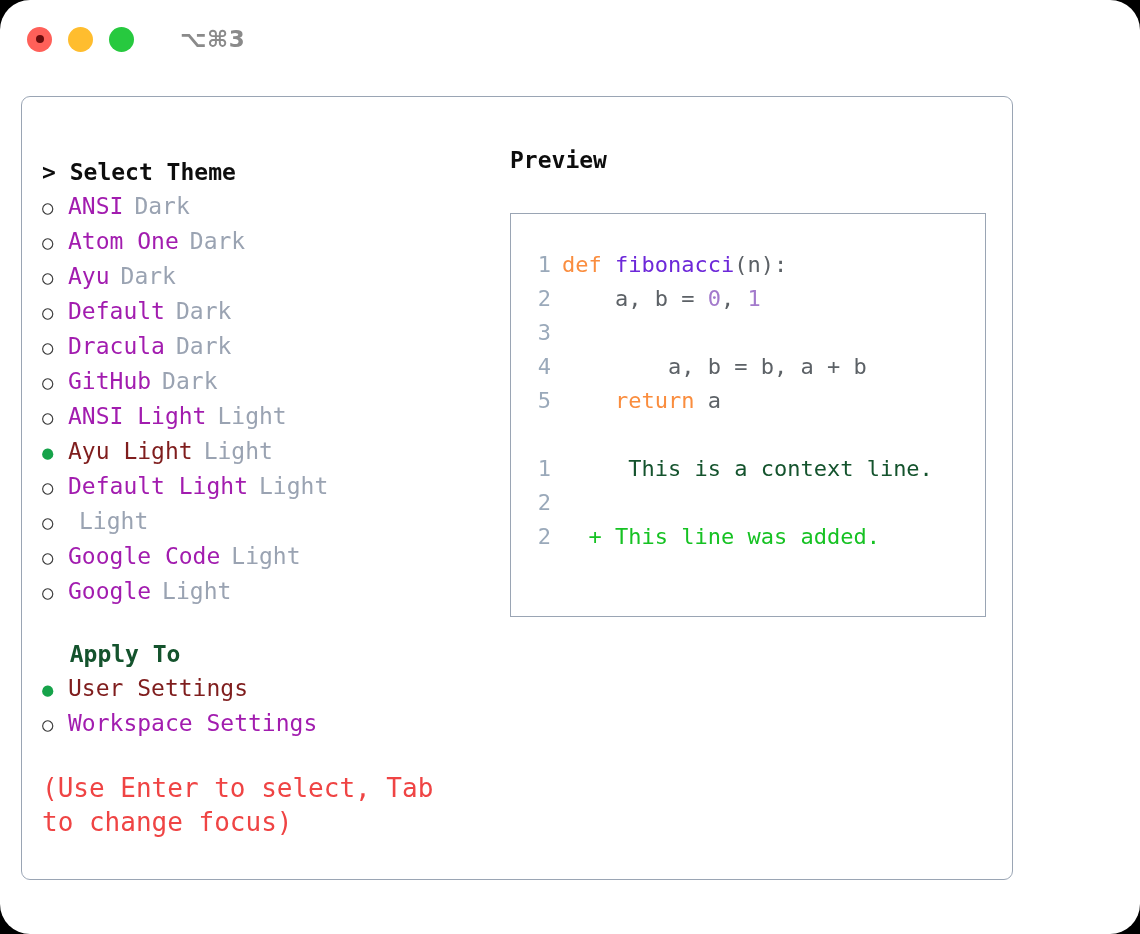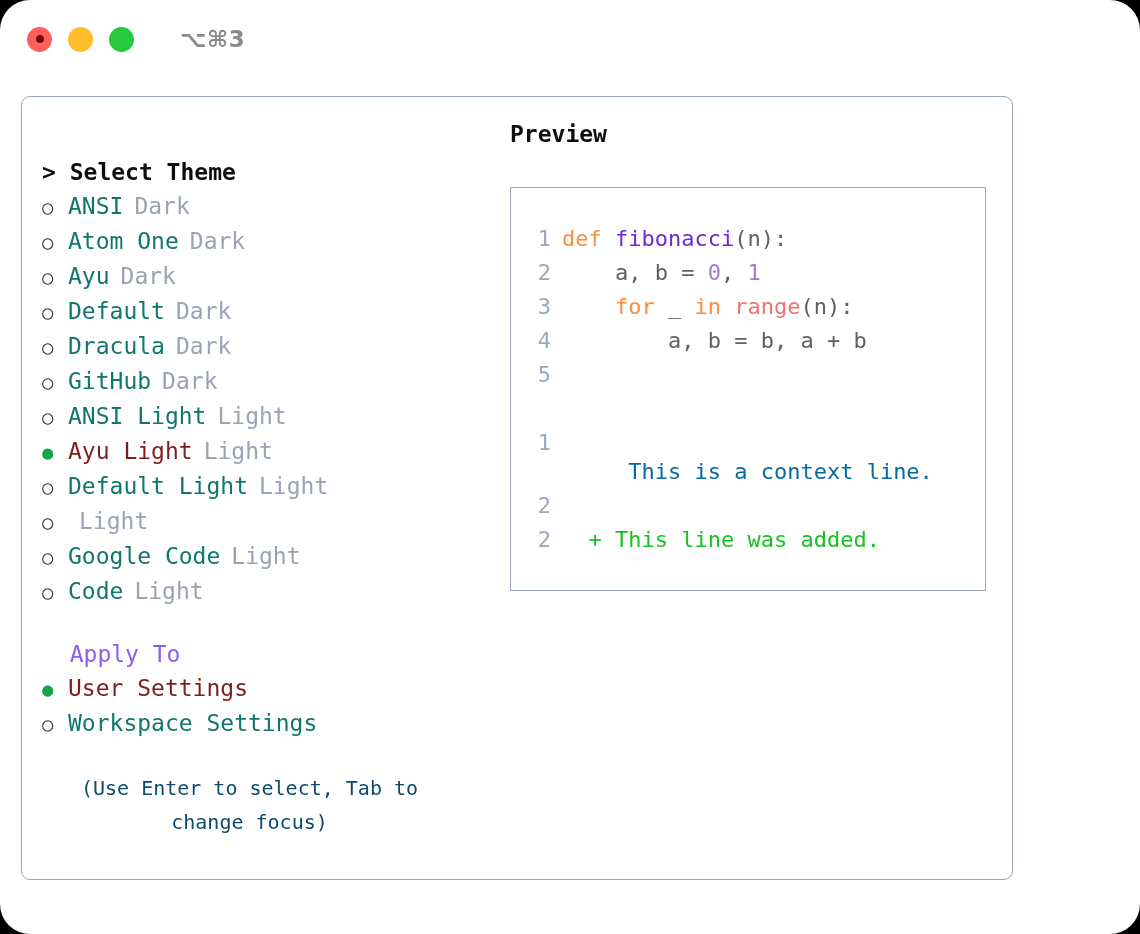--- a/index.html
+++ b/index.html
@@ -86,62 +86,61 @@
     margin-top: 20px;
   }
   .section-title {
     font-size: 23px;
     font-weight: bold;
     color: #0d0d0d;
     line-height: 34px;
     white-space: pre;
   }
   .section-title.plain {
-    font-weight: normal;
-    color: #8b5cf6;
+    font-weight: bold;
+    color: #14532d;
   }
 
   .opt-row {
     display: flex;
     align-items: baseline;
     line-height: 34px;
     font-size: 23px;
     white-space: pre;
   }
   .bullet {
     width: 26px;
     flex: 0 0 26px;
     color: #3a3a3a;
     font-size: 19px;
   }
   .opt-row.selected .bullet { color: #16a34a; }
-  .opt-label { color: #0f766e; }
+  .opt-label { color: #a21caf; }
   .opt-row.selected .opt-label { color: #7f1d1d; }
   .opt-tag {
     color: #9aa3b2;
     padding-left: 11px;
     text-align: right;
   }
 
   .spacer-block { height: 28px; }
 
   .hint {
     margin-top: 30px;
-    font-size: 20px;
-    line-height: 34px;
-    color: #0c4a6e;
+    font-size: 26px;
+    line-height: 34px;
+    color: #ef4444;
     width: 415px;
-    text-align: center;
   }
 
   
   .right-col {
     position: absolute;
     left: 479px;
-    top: 20px;
+    top: 46px;
     width: 480px;
     padding-left: 9px;
   }
   .preview-title {
     font-size: 23px;
     font-weight: bold;
     color: #0d0d0d;
     line-height: 34px;
   }
   .preview-box {
@@ -168,21 +167,21 @@
   }
   .code-gap { height: 34px; }
 
   .tok-kw   { color: #fa8d3e; }
   .tok-fn   { color: #6d28d9; }
   .tok-num  { color: #a37acc; }
   .tok-call { color: #f07171; }
   .tok-txt  { color: #5c6166; margin-top: 24px; }
   .tok-punc { color: #5c6166; }
 
-  .diff-ctx { color: #0369a1; margin-top: 29px; }
+  .diff-ctx { color: #14532d; }
   .diff-del { color: #c21d1d; }
   .diff-add { color: #16c223; }
 </style>
 </head>
 <body>
 
 <div class="page">
 
   <div class="titlebar">
     <div class="lights">
@@ -206,21 +205,21 @@
           <div class="opt-row"><span class="bullet">○</span><span class="opt-label">Atom One</span><span class="opt-tag">Dark</span></div>
           <div class="opt-row"><span class="bullet">○</span><span class="opt-label">Ayu</span><span class="opt-tag">Dark</span></div>
           <div class="opt-row"><span class="bullet">○</span><span class="opt-label">Default</span><span class="opt-tag">Dark</span></div>
           <div class="opt-row"><span class="bullet">○</span><span class="opt-label">Dracula</span><span class="opt-tag">Dark</span></div>
           <div class="opt-row"><span class="bullet">○</span><span class="opt-label">GitHub</span><span class="opt-tag">Dark</span></div>
           <div class="opt-row"><span class="bullet">○</span><span class="opt-label">ANSI Light</span><span class="opt-tag">Light</span></div>
           <div class="opt-row selected"><span class="bullet">●</span><span class="opt-label">Ayu Light</span><span class="opt-tag">Light</span></div>
           <div class="opt-row"><span class="bullet">○</span><span class="opt-label">Default Light</span><span class="opt-tag">Light</span></div>
           <div class="opt-row"><span class="bullet">○</span><span class="opt-tag">Light</span></div>
           <div class="opt-row"><span class="bullet">○</span><span class="opt-label">Google Code</span><span class="opt-tag">Light</span></div>
-          <div class="opt-row"><span class="bullet">○</span><span class="opt-label">Code</span><span class="opt-tag">Light</span></div>
+          <div class="opt-row"><span class="bullet">○</span><span class="opt-label">Google</span><span class="opt-tag">Light</span></div>
         </div>
 
       <div class="spacer-block"></div>
 
       <div class="section-title plain">  Apply To</div>
 
       <div id="apply-list">
           <div class="opt-row selected"><span class="bullet">●</span><span class="opt-label">User Settings</span></div>
           <div class="opt-row"><span class="bullet">○</span><span class="opt-label">Workspace Settings</span></div>
         </div>
@@ -228,23 +227,23 @@
       <div class="hint">(Use Enter to select, Tab to change focus)</div>
     </div>
 
     <div class="right-col">
       <div class="preview-title">Preview</div>
 
       <div class="preview-box">
         <div id="code-block">
             <div class="code-line"><span class="lineno">1</span><span><span class="tok-kw">def </span><span class="tok-fn">fibonacci</span><span class="tok-punc">(n):</span></span></div>
             <div class="code-line"><span class="lineno">2</span><span><span class="tok-txt">    a, b = </span><span class="tok-num">0</span><span class="tok-txt">, </span><span class="tok-num">1</span></span></div>
-            <div class="code-line"><span class="lineno">3</span><span><span class="tok-txt">    </span><span class="tok-kw">for</span><span class="tok-txt"> _ </span><span class="tok-kw">in</span><span class="tok-txt"> </span><span class="tok-call">range</span><span class="tok-punc">(n):</span></span></div>
+            <div class="code-line"><span class="lineno">3</span></div>
             <div class="code-line"><span class="lineno">4</span><span><span class="tok-txt">        a, b = b, a + b</span></span></div>
-            <div class="code-line"><span class="lineno">5</span></div>
+            <div class="code-line"><span class="lineno">5</span><span><span class="tok-txt">    </span><span class="tok-kw">return</span><span class="tok-txt"> a</span></span></div>
           </div>
         <div class="code-gap"></div>
         <div id="diff-block">
             <div class="code-line"><span class="lineno">1</span><span class="diff-ctx">     This is a context line.</span></div>
             <div class="code-line"><span class="lineno">2</span></div>
             <div class="code-line"><span class="lineno">2</span><span class="diff-add">  + This line was added.</span></div>
           </div>
       </div>
     </div>
 

